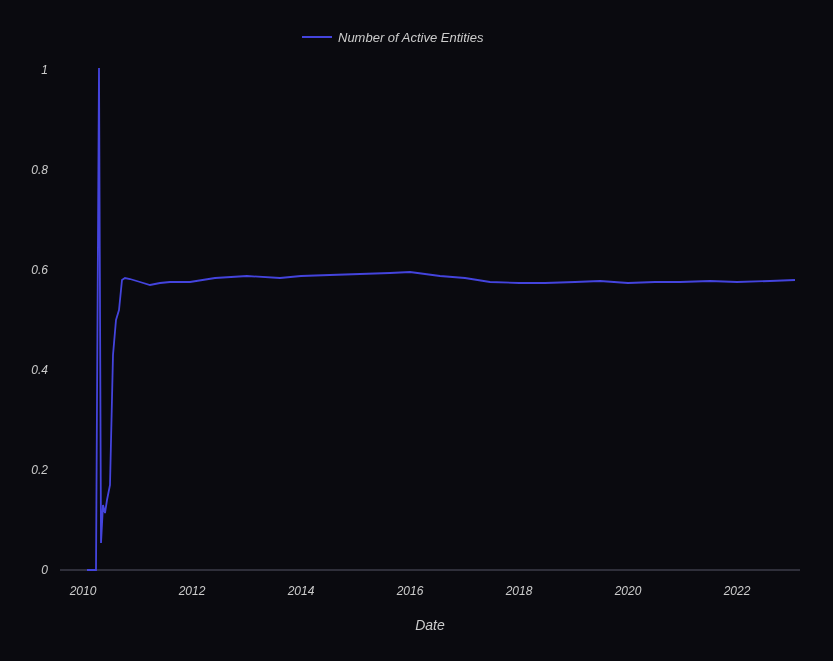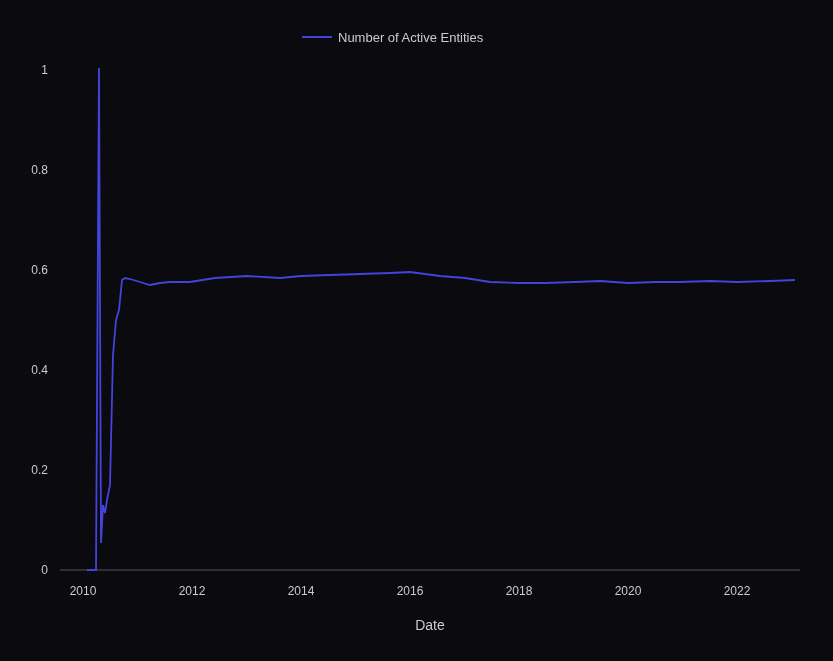--- a/index.html
+++ b/index.html
@@ -8,20 +8,21 @@
       width: 833px;
       height: 661px;
       overflow: hidden;
       font-family: Arial, sans-serif;
     }
     .chart-container {
       width: 833px;
       height: 472px;
       position: relative;
       background: #0a0a0f;
+      font-style: italic;
     }
     svg.chart {
       position: absolute;
       top: 0;
       left: 0;
     }
   </style>
 </head>
 <body>
 

